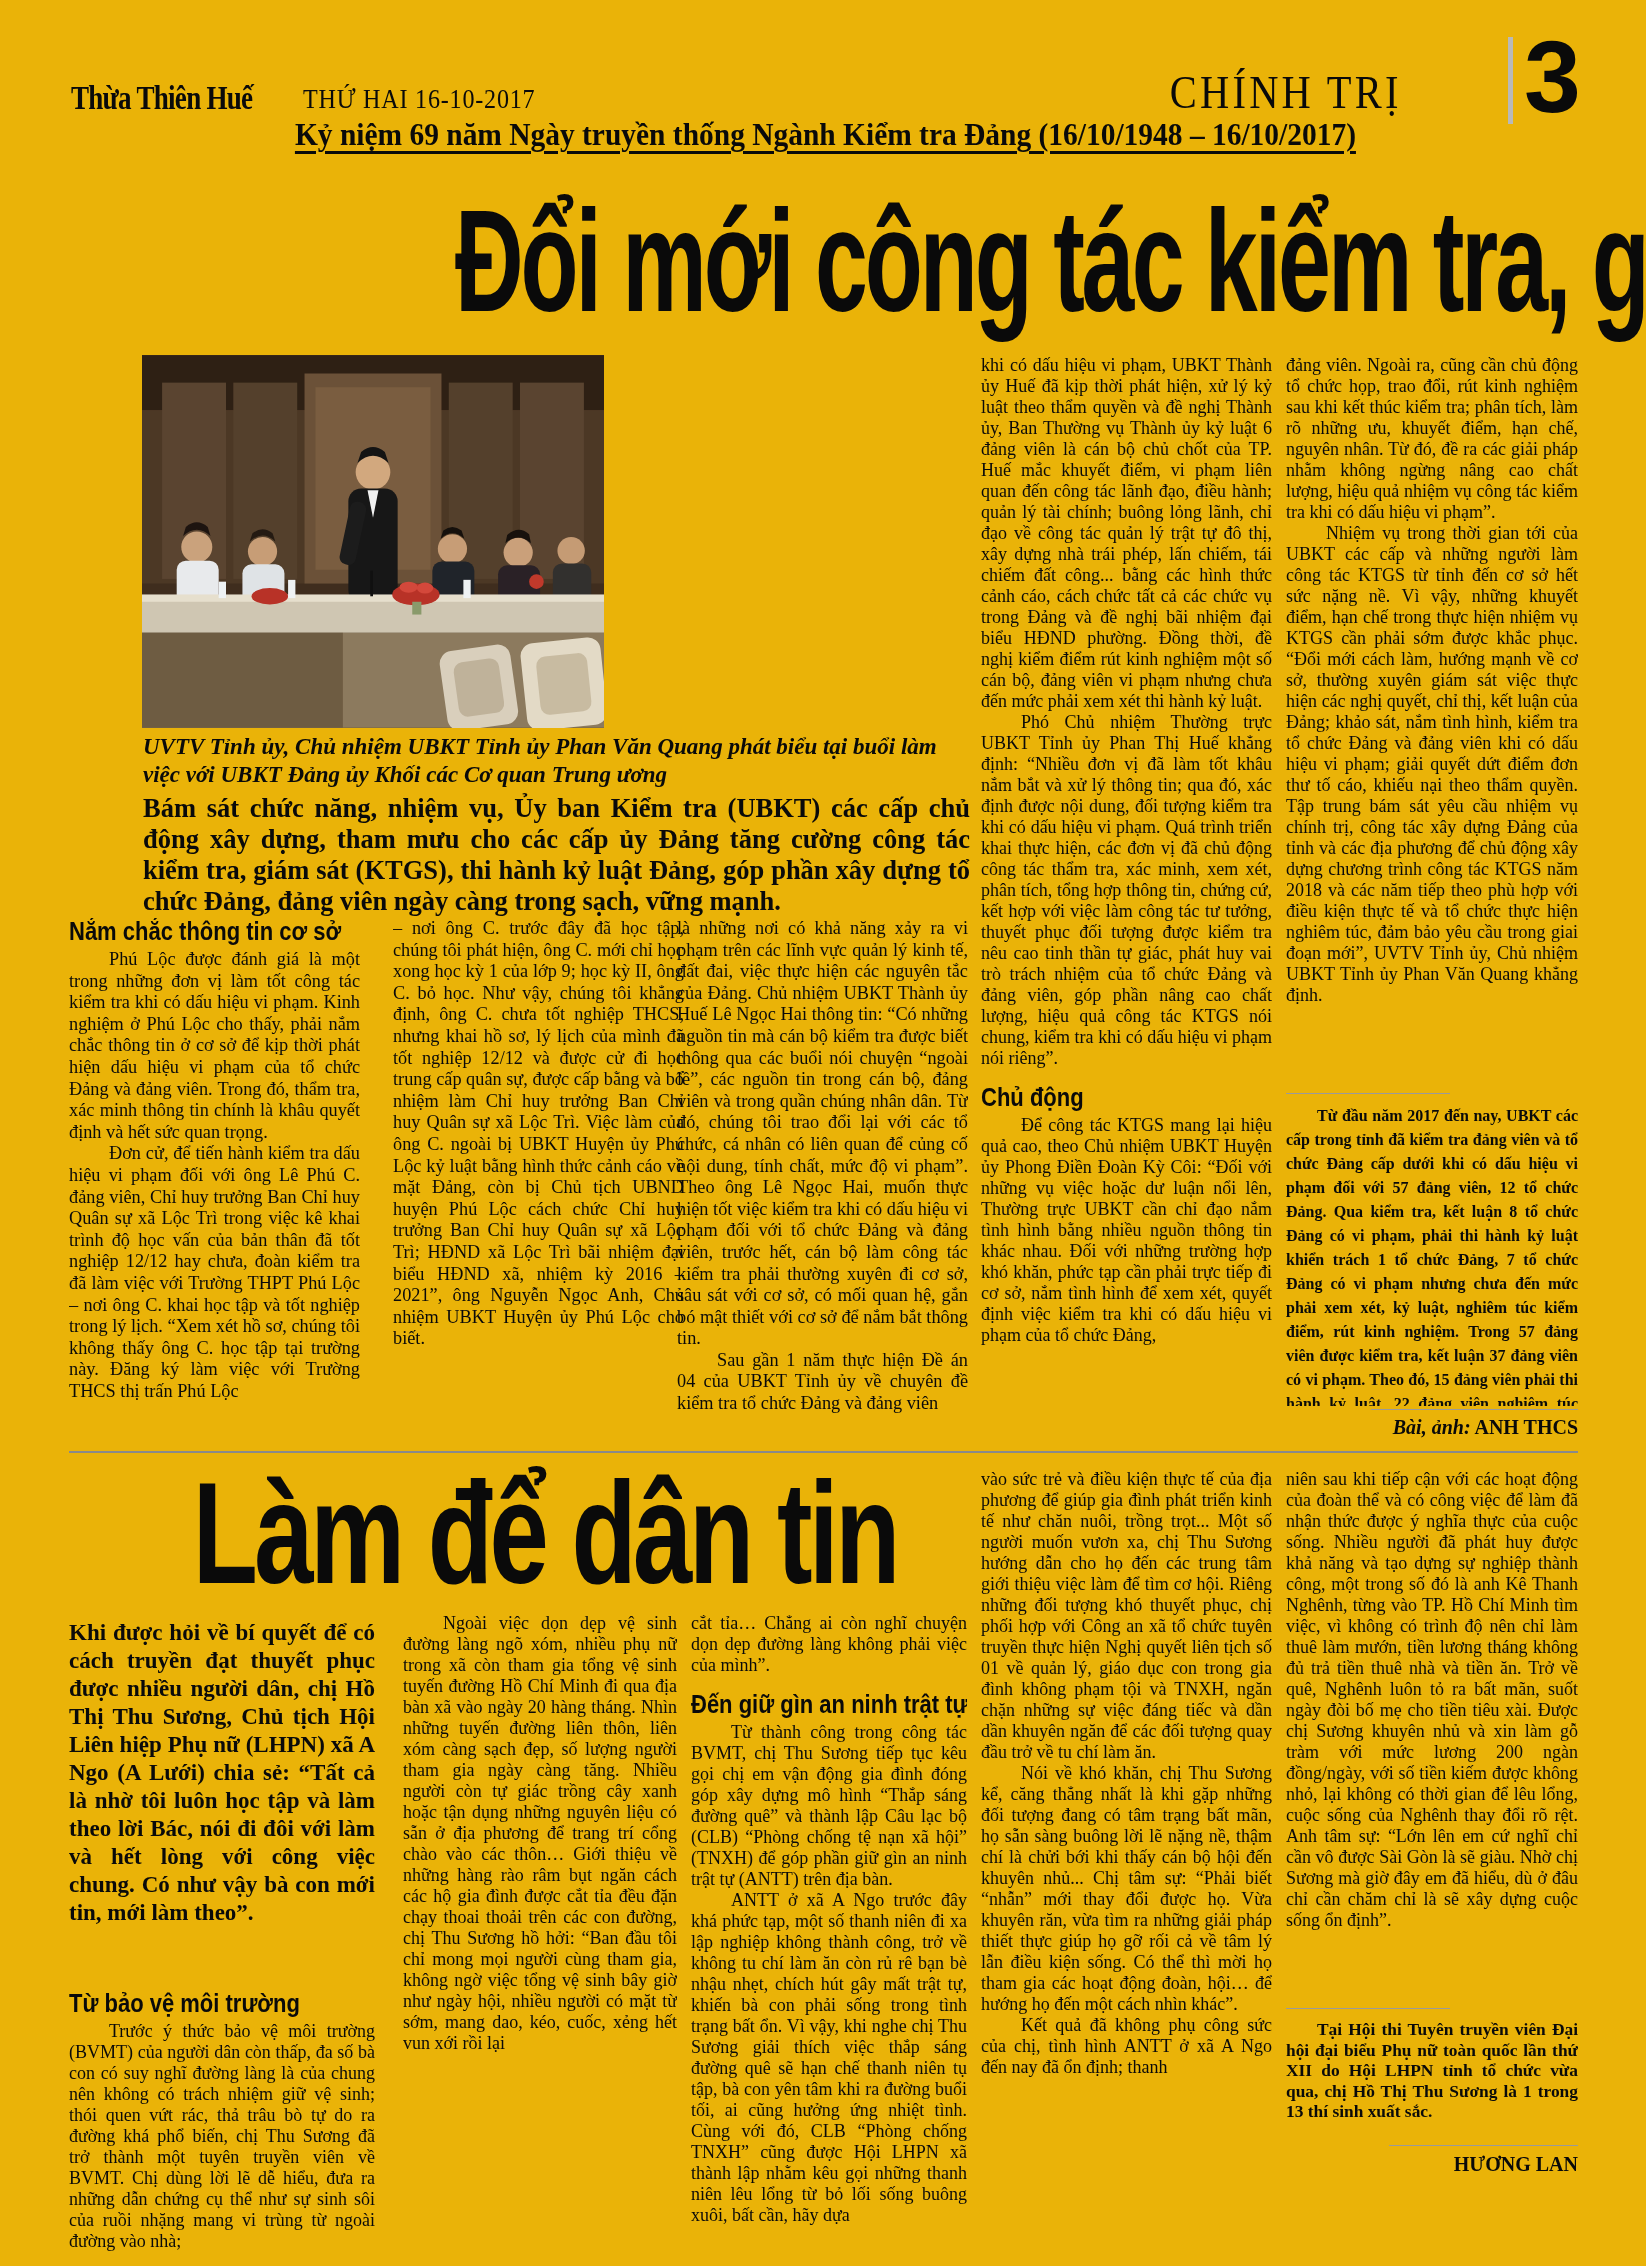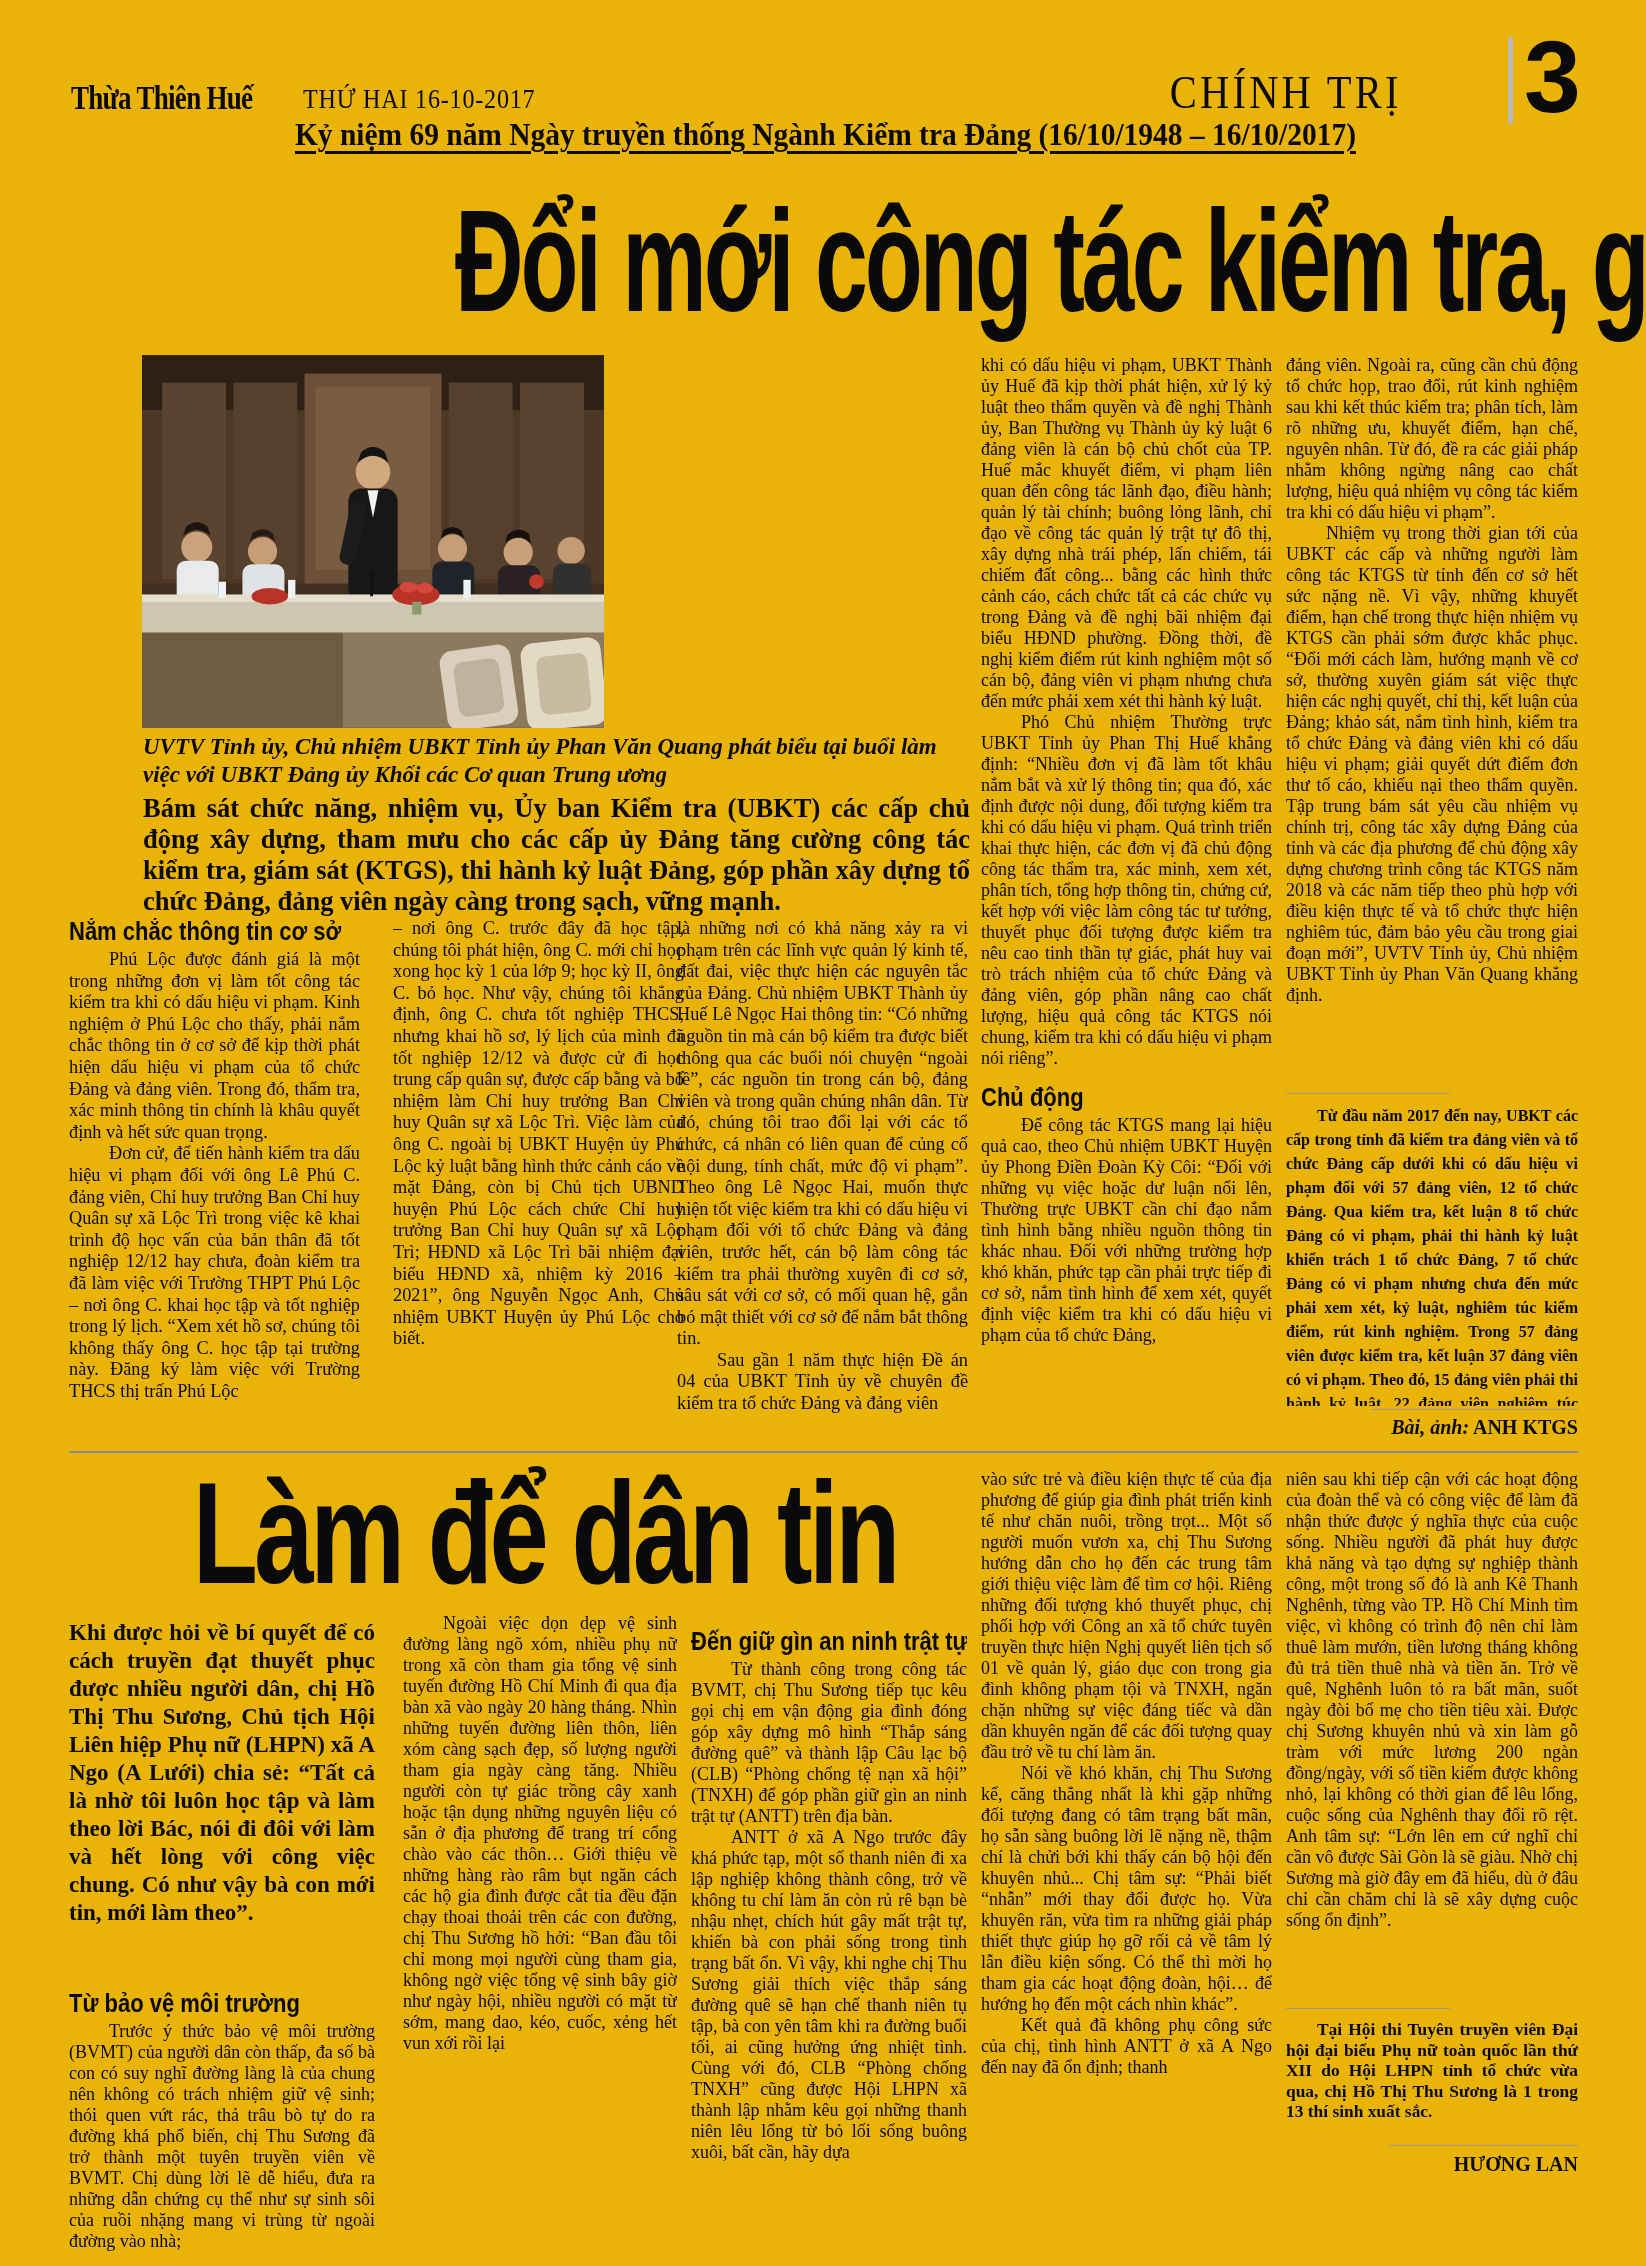--- a/index.html
+++ b/index.html
@@ -167,21 +167,21 @@
 
   <div class="abs rule-thin" style="left:1286px;top:1093px;width:164px;"></div>
 
   <div class="abs infobox" style="left:1286px;top:1104px;width:292px;height:302px;">
     <p>Từ đầu năm 2017 đến nay, UBKT các cấp trong tỉnh đã kiểm tra đảng viên và tổ chức Đảng cấp dưới khi có dấu hiệu vi phạm đối với 57 đảng viên, 12 tổ chức Đảng. Qua kiểm tra, kết luận 8 tổ chức Đảng có vi phạm, phải thi hành kỷ luật khiển trách 1 tổ chức Đảng, 7 tổ chức Đảng có vi phạm nhưng chưa đến mức phải xem xét, kỷ luật, nghiêm túc kiểm điểm, rút kinh nghiệm. Trong 57 đảng viên được kiểm tra, kết luận 37 đảng viên có vi phạm. Theo đó, 15 đảng viên phải thi hành kỷ luật, 22 đảng viên nghiêm túc kiểm điểm, rút kinh nghiệm.</p>
   </div>
 
   <div class="abs rule-thin" style="left:1371px;top:1409px;width:207px;"></div>
   <div class="abs byline" style="left:1286px;top:1416px;width:292px;">
     <span class="lbl">Bài, ảnh:</span>
-    <span>ANH KTGS</span>
+    <span>ANH THCS</span>
   </div>
 
   <div class="abs rule" style="left:69px;top:1451px;width:1509px;"></div>
 
   <div class="abs megatitle t2" style="left:69px;top:1462px;width:905px;">
     <span>Làm để dân tin</span>
   </div>
 
   <div class="abs col intro2" style="left:69px;top:1619px;width:306px;">
     <p>Khi được hỏi về bí quyết để có cách truyền đạt thuyết phục được nhiều người dân, chị Hồ Thị Thu Sương, Chủ tịch Hội Liên hiệp Phụ nữ (LHPN) xã A Ngo (A Lưới) chia sẻ: “Tất cả là nhờ tôi luôn học tập và làm theo lời Bác, nói đi đôi với làm và hết lòng với công việc chung. Có như vậy bà con mới tin, mới làm theo”.</p>
@@ -190,20 +190,21 @@
   <div class="abs col b3" style="left:69px;top:1990px;width:306px;height:274px;">
     <h3 class="subhead">Từ bảo vệ môi trường</h3>
     <p class="ind">Trước ý thức bảo vệ môi trường (BVMT) của người dân còn thấp, đa số bà con có suy nghĩ đường làng là của chung nên không có trách nhiệm giữ vệ sinh; thói quen vứt rác, thả trâu bò tự do ra đường khá phổ biến, chị Thu Sương đã trở thành một tuyên truyền viên về BVMT. Chị dùng lời lẽ dễ hiểu, đưa ra những dẫn chứng cụ thể như sự sinh sôi của ruồi nhặng mang vi trùng từ ngoài đường vào nhà;</p>
   </div>
 
   <div class="abs col b3" style="left:403px;top:1613px;width:274px;height:651px;">
     <p class="ind">Ngoài việc dọn dẹp vệ sinh đường làng ngõ xóm, nhiều phụ nữ trong xã còn tham gia tổng vệ sinh tuyến đường Hồ Chí Minh đi qua địa bàn xã vào ngày 20 hàng tháng. Nhìn những tuyến đường liên thôn, liên xóm càng sạch đẹp, số lượng người tham gia ngày càng tăng. Nhiều người còn tự giác trồng cây xanh hoặc tận dụng những nguyên liệu có sẵn ở địa phương để trang trí cổng chào vào các thôn… Giới thiệu về những hàng rào râm bụt ngăn cách các hộ gia đình được cắt tỉa đều đặn chạy thoai thoải trên các con đường, chị Thu Sương hồ hởi: “Ban đầu tôi chỉ mong mọi người cùng tham gia, không ngờ việc tổng vệ sinh bây giờ như ngày hội, nhiều người có mặt từ sớm, mang dao, kéo, cuốc, xẻng hết vun xới rồi lại</p>
   </div>
 
   <div class="abs col b3" style="left:691px;top:1613px;width:276px;height:651px;">
+    <p>cắt tỉa… Chẳng ai còn nghĩ chuyện dọn dẹp đường làng không phải việc của mình”.</p>
     <h3 class="subhead mid">Đến giữ gìn an ninh trật tự</h3>
     <p class="ind">Từ thành công trong công tác BVMT, chị Thu Sương tiếp tục kêu gọi chị em vận động gia đình đóng góp xây dựng mô hình “Thắp sáng đường quê” và thành lập Câu lạc bộ (CLB) “Phòng chống tệ nạn xã hội” (TNXH) để góp phần giữ gìn an ninh trật tự (ANTT) trên địa bàn.</p>
     <p class="ind">ANTT ở xã A Ngo trước đây khá phức tạp, một số thanh niên đi xa lập nghiệp không thành công, trở về không tu chí làm ăn còn rủ rê bạn bè nhậu nhẹt, chích hút gây mất trật tự, khiến bà con phải sống trong tình trạng bất ổn. Vì vậy, khi nghe chị Thu Sương giải thích việc thắp sáng đường quê sẽ hạn chế thanh niên tụ tập, bà con yên tâm khi ra đường buổi tối, ai cũng hưởng ứng nhiệt tình. Cùng với đó, CLB “Phòng chống TNXH” cũng được Hội LHPN xã thành lập nhằm kêu gọi những thanh niên lêu lổng từ bỏ lối sống buông xuôi, bất cần, hãy dựa</p>
   </div>
 
   <div class="abs col b3" style="left:981px;top:1469px;width:291px;height:795px;">
     <p>vào sức trẻ và điều kiện thực tế của địa phương để giúp gia đình phát triển kinh tế như chăn nuôi, trồng trọt... Một số người muốn vươn xa, chị Thu Sương hướng dẫn cho họ đến các trung tâm giới thiệu việc làm để tìm cơ hội. Riêng những đối tượng khó thuyết phục, chị phối hợp với Công an xã tổ chức tuyên truyền thực hiện Nghị quyết liên tịch số 01 về quản lý, giáo dục con trong gia đình không phạm tội và TNXH, ngăn chặn những sự việc đáng tiếc và dần dần khuyên ngăn để các đối tượng quay đầu trở về tu chí làm ăn.</p>
     <p class="ind">Nói về khó khăn, chị Thu Sương kể, căng thẳng nhất là khi gặp những đối tượng đang có tâm trạng bất mãn, họ sẵn sàng buông lời lẽ nặng nề, thậm chí là chửi bới khi thấy cán bộ hội đến khuyên nhủ... Chị tâm sự: “Phải biết “nhẫn” mới thay đổi được họ. Vừa khuyên răn, vừa tìm ra những giải pháp thiết thực giúp họ gỡ rối cả về tâm lý lẫn điều kiện sống. Có thể thì mời họ tham gia các hoạt động đoàn, hội… để hướng họ đến một cách nhìn khác”.</p>
     <p class="ind">Kết quả đã không phụ công sức của chị, tình hình ANTT ở xã A Ngo đến nay đã ổn định; thanh</p>
   </div>

